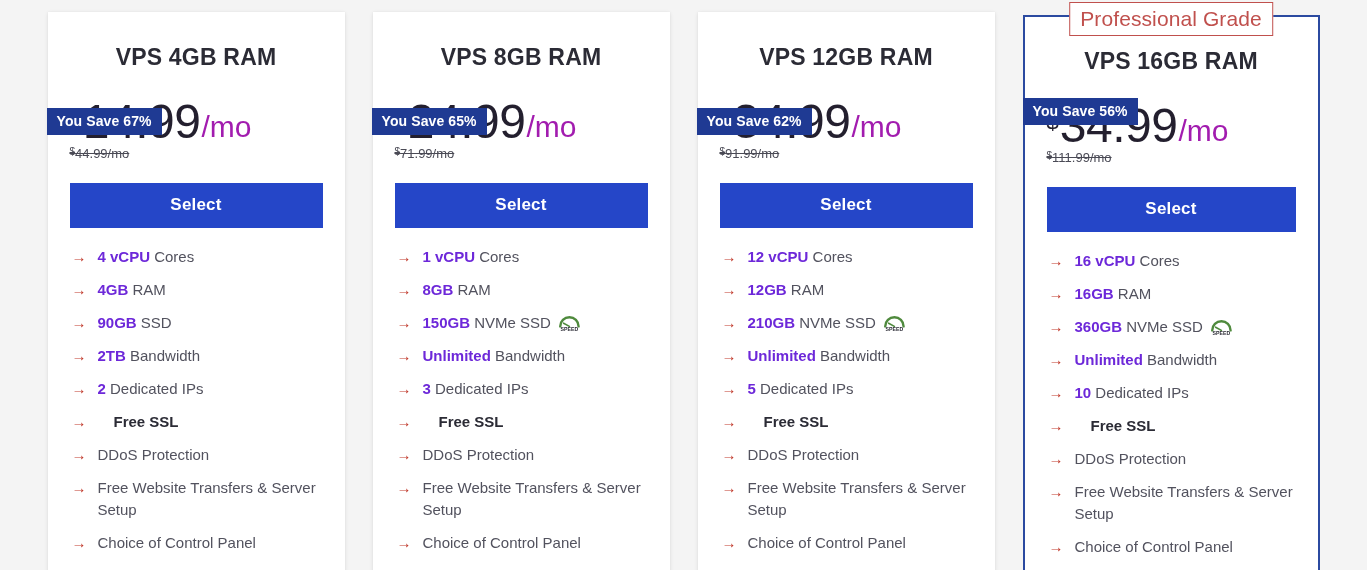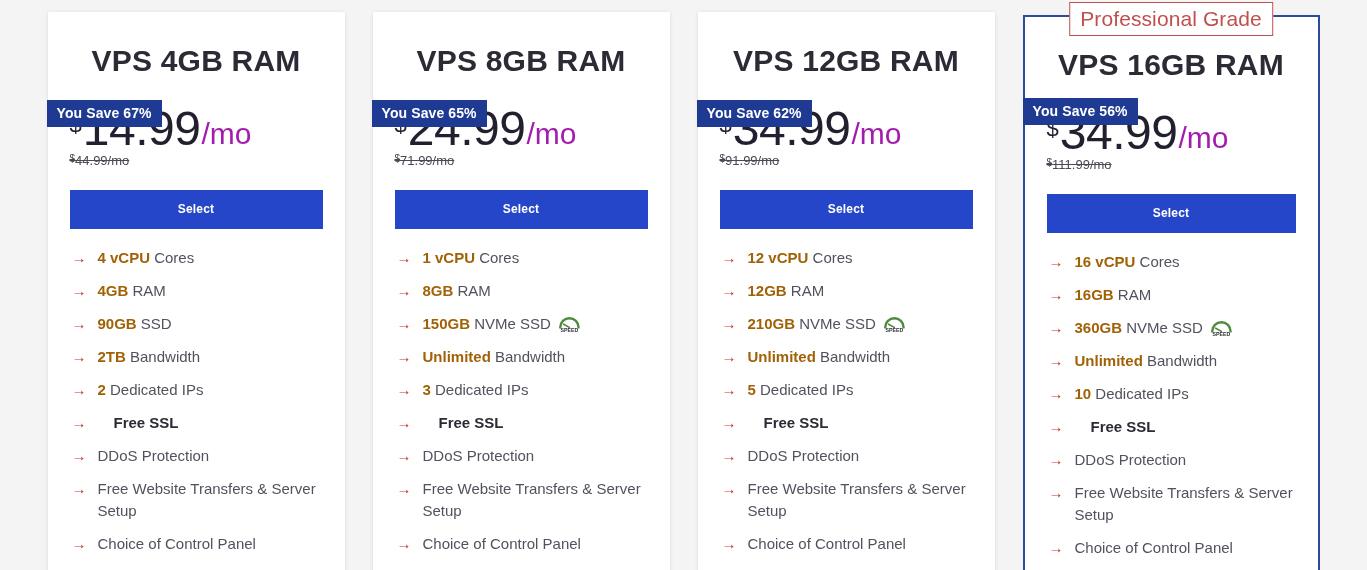--- a/index.html
+++ b/index.html
@@ -57,36 +57,36 @@
     font-size: 21px;
     line-height: 1;
     padding: 5px 10px 6px 10px;
     white-space: nowrap;
     letter-spacing: 0.1px;
   }
 
   
   .plan-title {
     text-align: center;
-    font-size: 30px;
+    font-size: 23px;
     font-weight: 600;
     color: #2b2b35;
     letter-spacing: 0.2px;
     margin-top: 32px;
     margin-bottom: 6px;
     white-space: nowrap;
   }
 
   .featured .plan-title { margin-top: 31px; }
 
   
   .save-badge {
     position: absolute;
     left: -1px;
-    top: 88px;
+    top: 96px;
     background: #1f3a93;
     color: #ffffff;
     font-size: 14px;
     font-weight: 600;
     letter-spacing: 0.1px;
     padding: 6px 10px 7px 10px;
     line-height: 1;
     white-space: nowrap;
   }
   .featured .save-badge { left: -2px; top: 81px; }
@@ -147,21 +147,21 @@
   }
 
   
   .select-button {
     display: block;
     width: 100%;
     background: #2546c8;
     color: #ffffff;
     border: none;
     font-family: "Liberation Sans", sans-serif;
-    font-size: 12px;
+    font-size: 17px;
     font-weight: 600;
     letter-spacing: 0.2px;
     padding: 12px 0 13px 0;
     cursor: pointer;
     margin-top: 6px;
   }
   .featured .select-button { margin-top: 6px; }
 
   
   .feature-list {
@@ -190,21 +190,21 @@
     text-align: left;
   }
 
   .feature-text {
     flex: 1 1 auto;
     color: #52525e;
   }
 
   .feature-text b {
     font-weight: 700;
-    color: #a16207;
+    color: #6d28d9;
   }
 
   .feature-text.all-bold,
   .feature-text.all-bold b {
     font-weight: 700;
     color: #2b2b35;
     margin-left: 8px;
   }
 
   .speed-icon {

